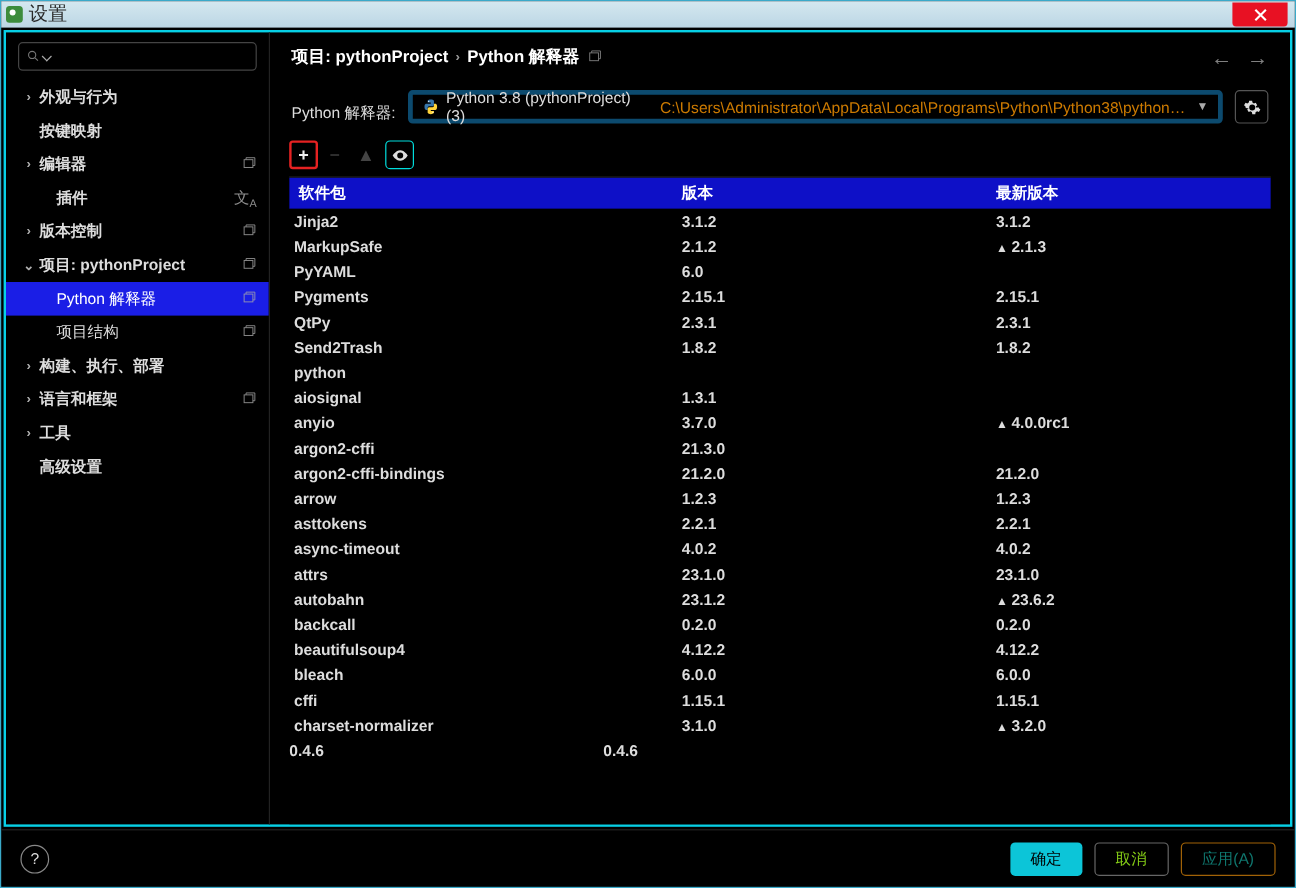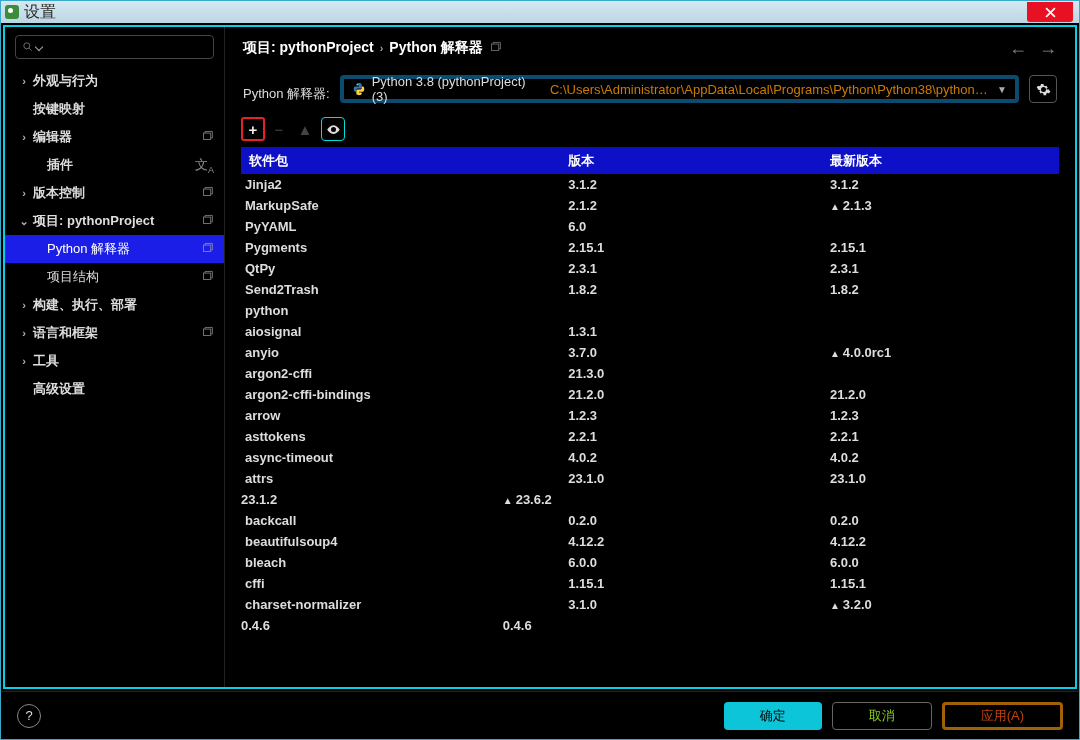--- a/index.html
+++ b/index.html
@@ -63,24 +63,24 @@
     .pkg-body { flex: 1; overflow-y: auto; background: #000; }
     .pkg-body::-webkit-scrollbar { width: 8px; background: #1a1a1a; }
     .pkg-body::-webkit-scrollbar-thumb { background: #444; }
     .pkg-row { height: 21px; display: flex; align-items: center; color: #ddd; font-size: 13px; }
     .pkg-row .col-name { padding-left: 4px; }
     .up-arrow { font-size: 10px; margin-right: 3px; }
     
     .footer { height: 48px; border-top: 1px solid #222; display: flex; align-items: center; padding: 0 16px; gap: 10px; }
     .help-btn { width: 24px; height: 24px; border: 1.5px solid #888; border-radius: 50%; display: flex; align-items: center; justify-content: center; color: #ddd; font-size: 13px; }
     .footer-spacer { flex: 1; }
-    .btn { height: 28px; padding: 0 36px; border-radius: 4px; font-size: 13px; display: flex; align-items: center; cursor: pointer; }
+    .btn { height: 28px; padding: 0 17px; border-radius: 4px; font-size: 13px; display: flex; align-items: center; cursor: pointer; }
     .btn-ok { background: #0cc5d8; color: #000; font-weight: 500; }
     .btn-cancel { border: 1px solid #666; color: #84cc16; }
-    .btn-apply { border: 3px solid #a16207; color: #c2410c; }
+    .btn-apply { border: 1px solid #a16207; color: #0f766e; }
   </style>
 </head>
 <body>
 
 <div class="window-outer">
   <div class="titlebar">
     <div class="titlebar-icon"></div>
     <div class="titlebar-text">设置</div>
     <div class="titlebar-spacer"></div>
     <div class="titlebar-close">
@@ -302,20 +302,21 @@
               <div class="col-name">async-timeout</div>
               <div class="col-ver">4.0.2</div>
               <div class="col-lat"><span>4.0.2</span></div>
             </div>
             <div class="pkg-row">
               <div class="col-name">attrs</div>
               <div class="col-ver">23.1.0</div>
               <div class="col-lat"><span>23.1.0</span></div>
             </div>
             <div class="pkg-row">
+              <div class="col-name">autobahn</div>
               <div class="col-ver">23.1.2</div>
               <div class="col-lat"><span class="up-arrow">▲</span><span>23.6.2</span></div>
             </div>
             <div class="pkg-row">
               <div class="col-name">backcall</div>
               <div class="col-ver">0.2.0</div>
               <div class="col-lat"><span>0.2.0</span></div>
             </div>
             <div class="pkg-row">
               <div class="col-name">beautifulsoup4</div>

